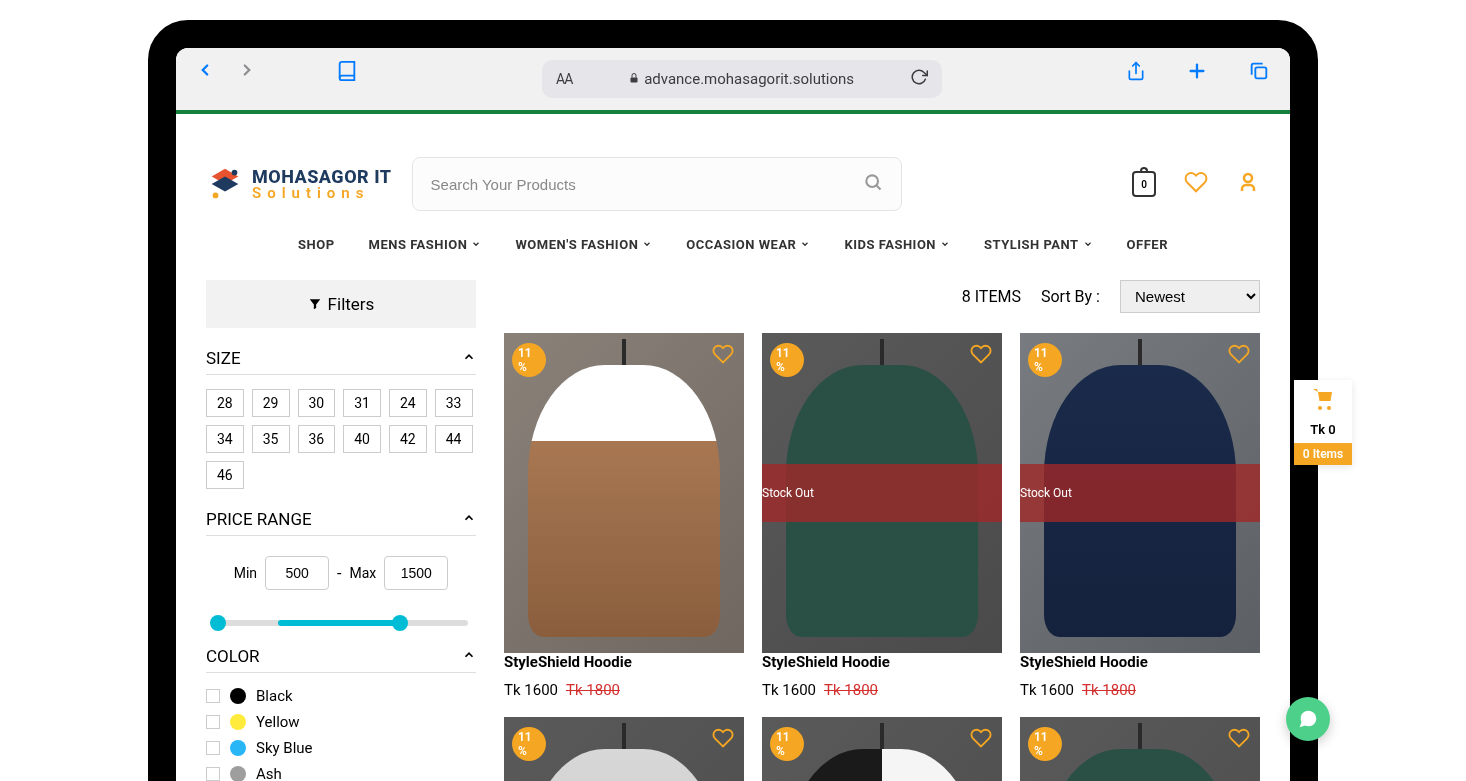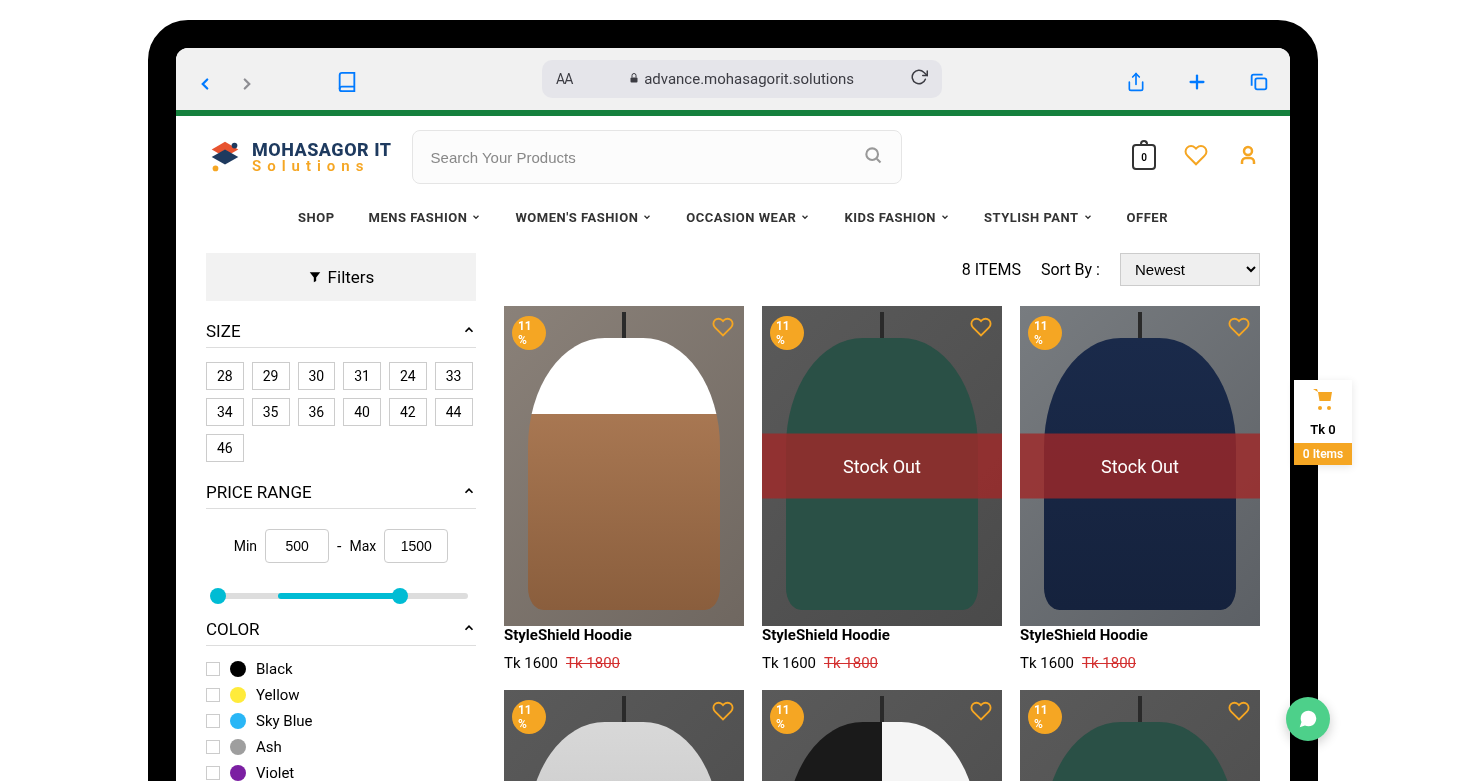--- a/index.html
+++ b/index.html
@@ -27,24 +27,24 @@
       top: -14px;
       left: 50%;
       transform: translateX(-50%);
       width: 8px;
       height: 8px;
       border-radius: 50%;
       background: #333;
     }
     .browser-chrome {
       background: #f1f1f1;
-      border-bottom: 6px solid #15803d;
+      border-bottom: 4px solid #15803d;
       padding: 12px 20px;
       display: flex;
-      align-items: flex-end;
+      align-items: flex-start;
       gap: 20px;
     }
     .nav-arrows {
       display: flex;
       gap: 24px;
     }
     .nav-arrow {
       font-size: 20px;
       cursor: pointer;
     }
@@ -94,20 +94,21 @@
       color: #007aff;
       font-size: 20px;
       margin-left: 60px;
     }
     
     .site-header {
       display: flex;
       align-items: center;
       padding: 14px 30px;
       gap: 20px;
+      margin-top: 29px;
     }
     .logo {
       display: flex;
       align-items: center;
       gap: 8px;
     }
     .logo-mark {
       width: 38px;
       height: 38px;
     }
@@ -414,22 +415,22 @@
       cursor: pointer;
     }
     .stock-out {
       position: absolute;
       left: 0;
       right: 0;
       top: 50%;
       transform: translateY(-50%);
       background: rgba(160, 40, 40, 0.8);
       color: #fff;
-      text-align: center;
-      font-size: 18px;
+      text-align: left;
+      font-size: 12px;
       padding: 22px 0;
     }
     .product-title {
       font-size: 15px;
       font-weight: 700;
     }
     .product-prices {
       margin-top: 10px;
       font-size: 15px;
     }

